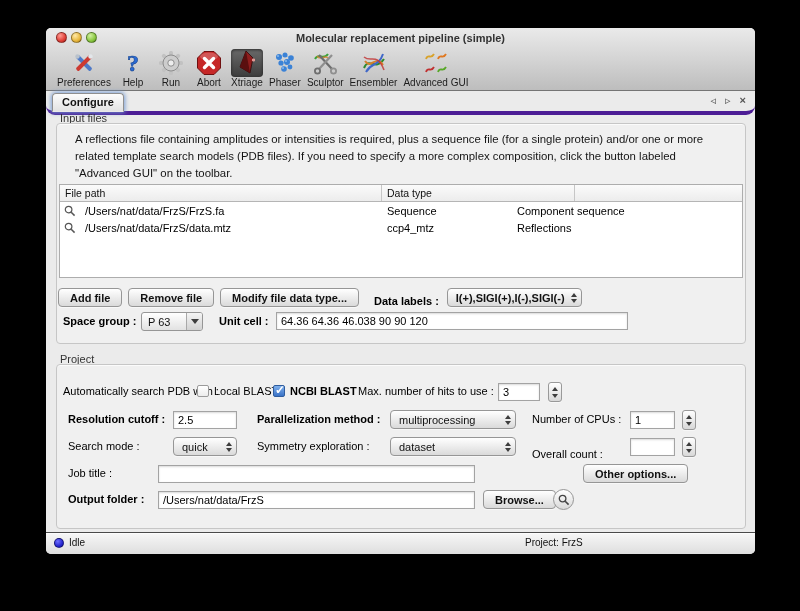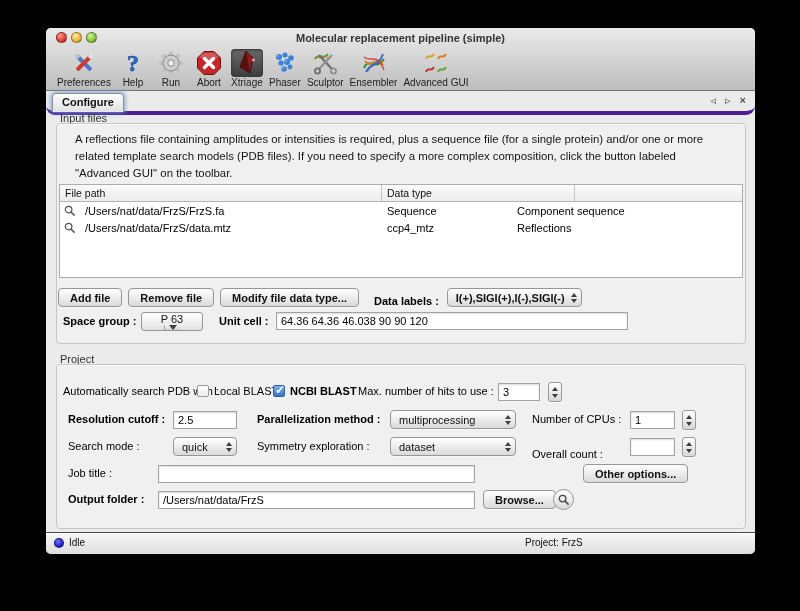--- a/index.html
+++ b/index.html
@@ -66,21 +66,21 @@
   }
   .popup{
     height:19px;box-sizing:border-box;border:1px solid #969696;border-radius:4px;
     background:linear-gradient(#ffffff,#dadada);font-size:11px;font-weight:bold;color:#111;
     display:inline-flex;align-items:center;box-shadow:0 1px 0 rgba(255,255,255,.55);
     padding:0 4px 0 8px;justify-content:space-between;white-space:nowrap;
   }
   .arrows{display:flex;flex-direction:column;align-items:center;margin-left:6px;}
   .arr-up{width:0;height:0;border-left:3px solid transparent;border-right:3px solid transparent;border-bottom:4px solid #3d3d3d;margin-bottom:2px;}
   .arr-dn{width:0;height:0;border-left:3px solid transparent;border-right:3px solid transparent;border-top:4px solid #3d3d3d;}
-  .combo{height:19px;box-sizing:border-box;border:1px solid #969696;border-radius:3px;background:linear-gradient(#ffffff,#e2e2e2);display:inline-flex;align-items:center;font-size:11px;color:#111;flex-direction:column;}
+  .combo{height:19px;box-sizing:border-box;border:1px solid #969696;border-radius:3px;background:linear-gradient(#ffffff,#e2e2e2);display:inline-flex;align-items:center;font-size:11px;color:#111;}
   .combo .cval{padding:0 6px;flex:1;}
   .combo .cbtn{width:15px;height:100%;border-left:1px solid #a8a8a8;display:flex;align-items:center;justify-content:center;background:linear-gradient(#f4f4f4,#d2d2d2);border-radius:0 2px 2px 0;}
   .tfield{
     height:18px;box-sizing:border-box;border:1px solid #a3a3a3;background:#fff;font-size:11px;color:#000;
     padding:0 4px;box-shadow:inset 0 1px 2px rgba(0,0,0,.15);font-family:"Liberation Sans",sans-serif;
   }
   .stepper{
     width:14px;height:20px;box-sizing:border-box;border:1px solid #999;border-radius:3px;
     background:linear-gradient(#ffffff,#d8d8d8);display:flex;flex-direction:column;align-items:center;justify-content:center;
     box-shadow:0 1px 0 rgba(255,255,255,.5);

